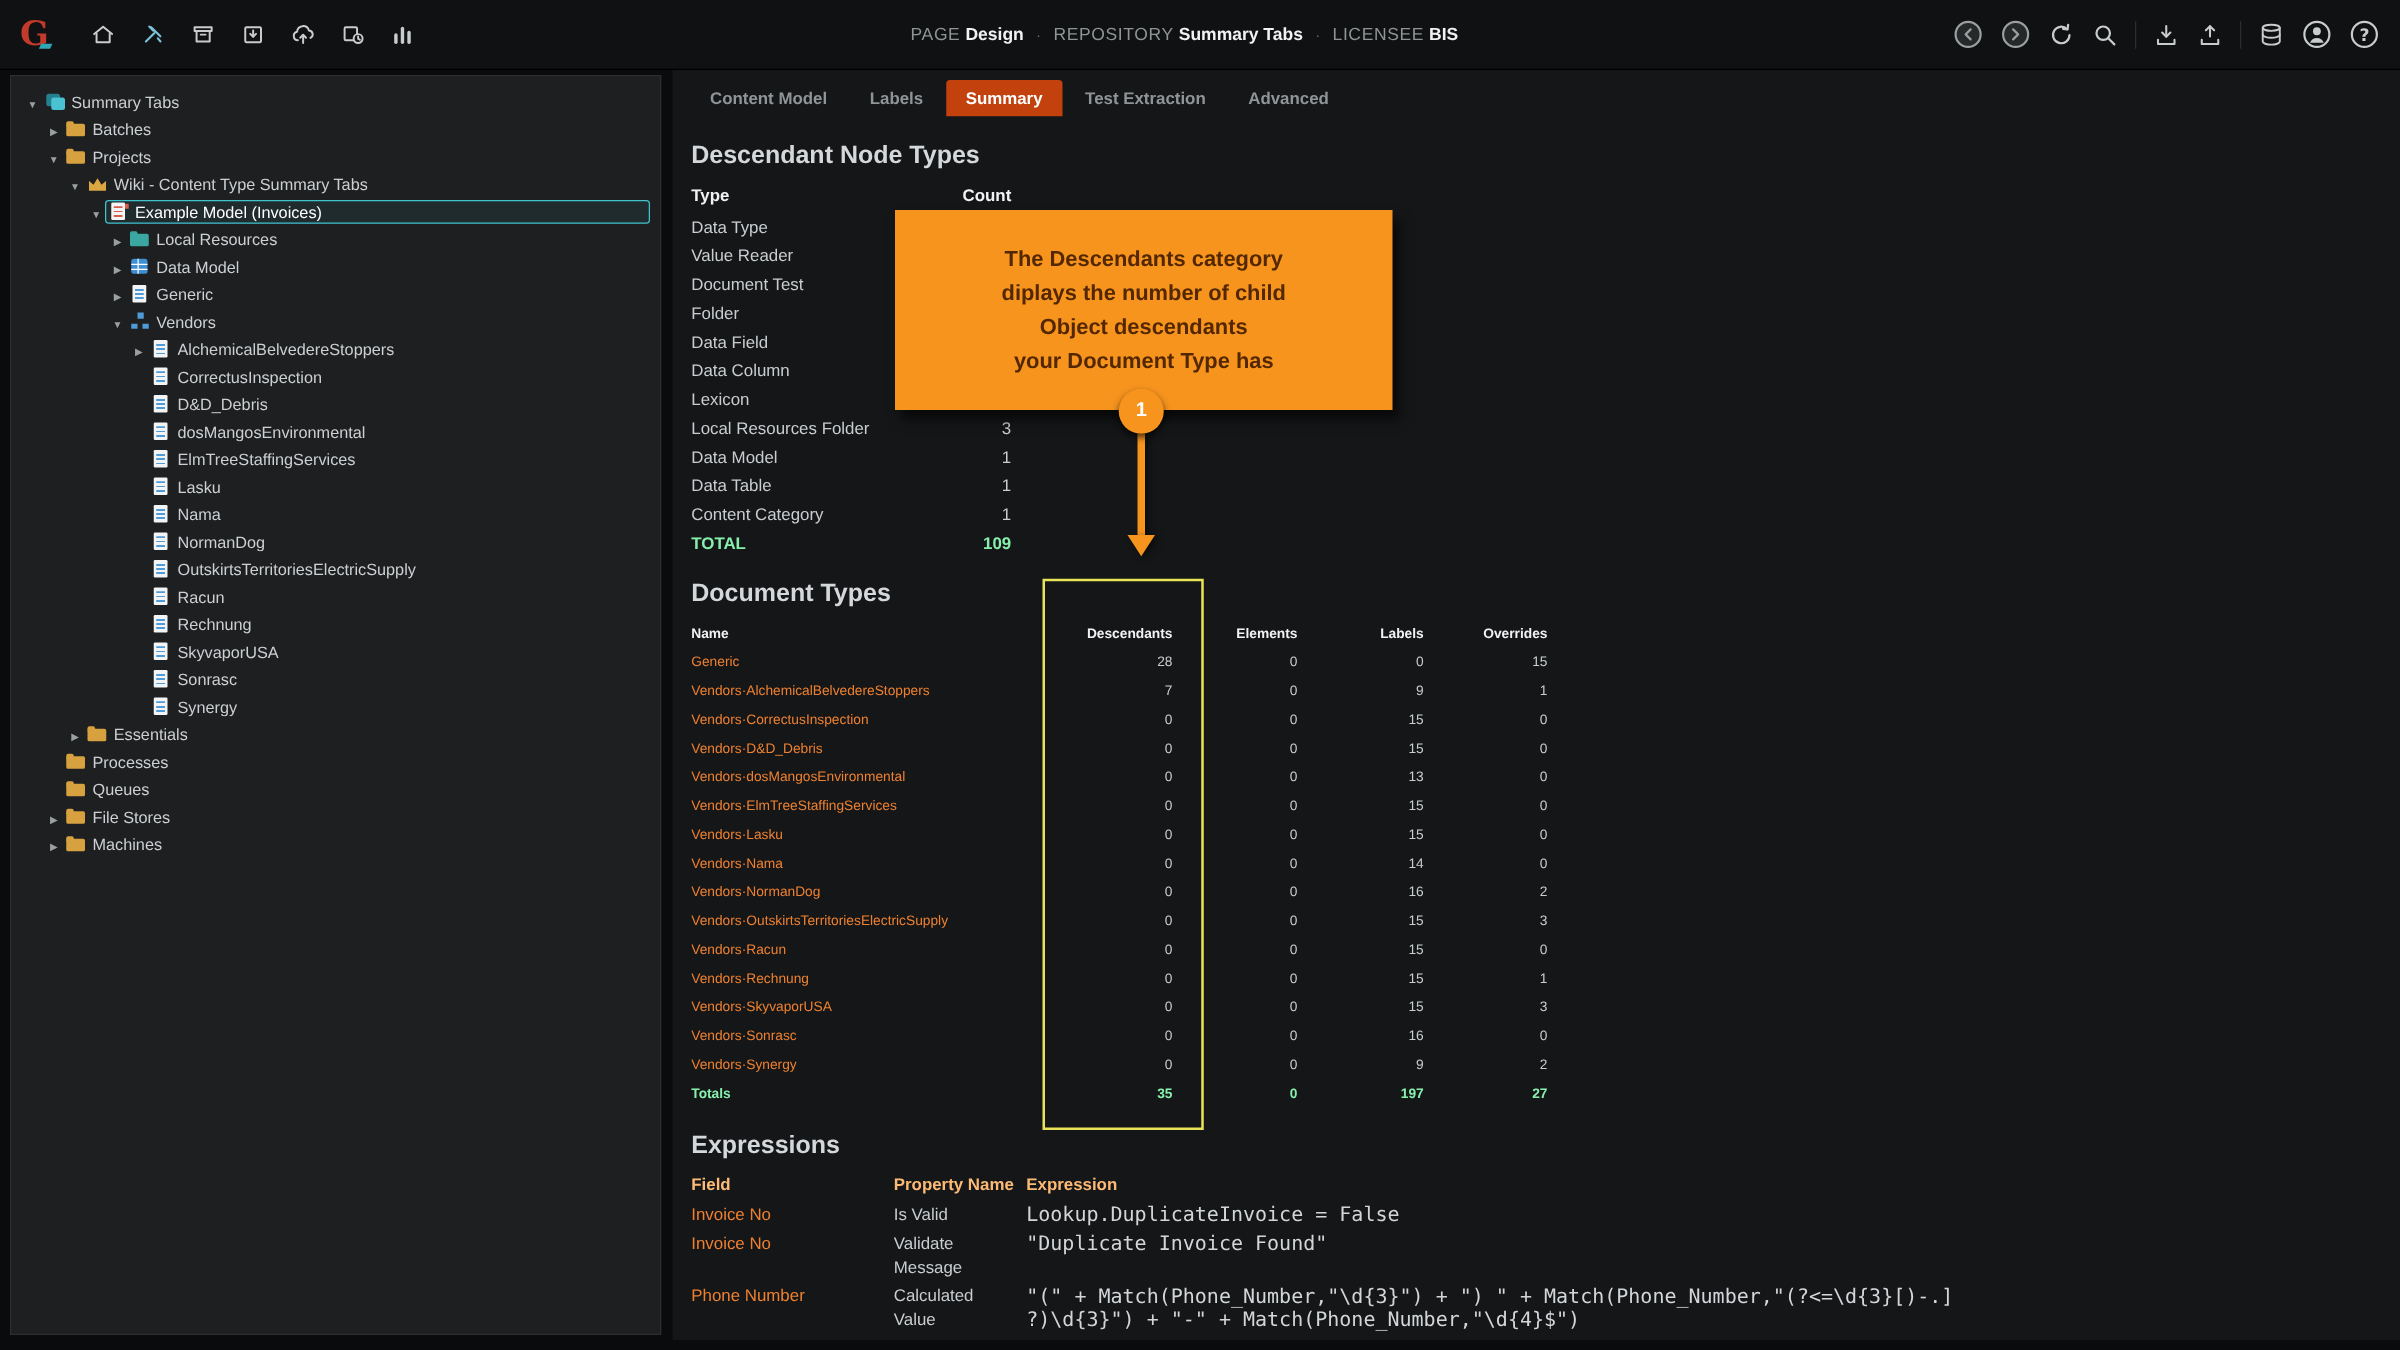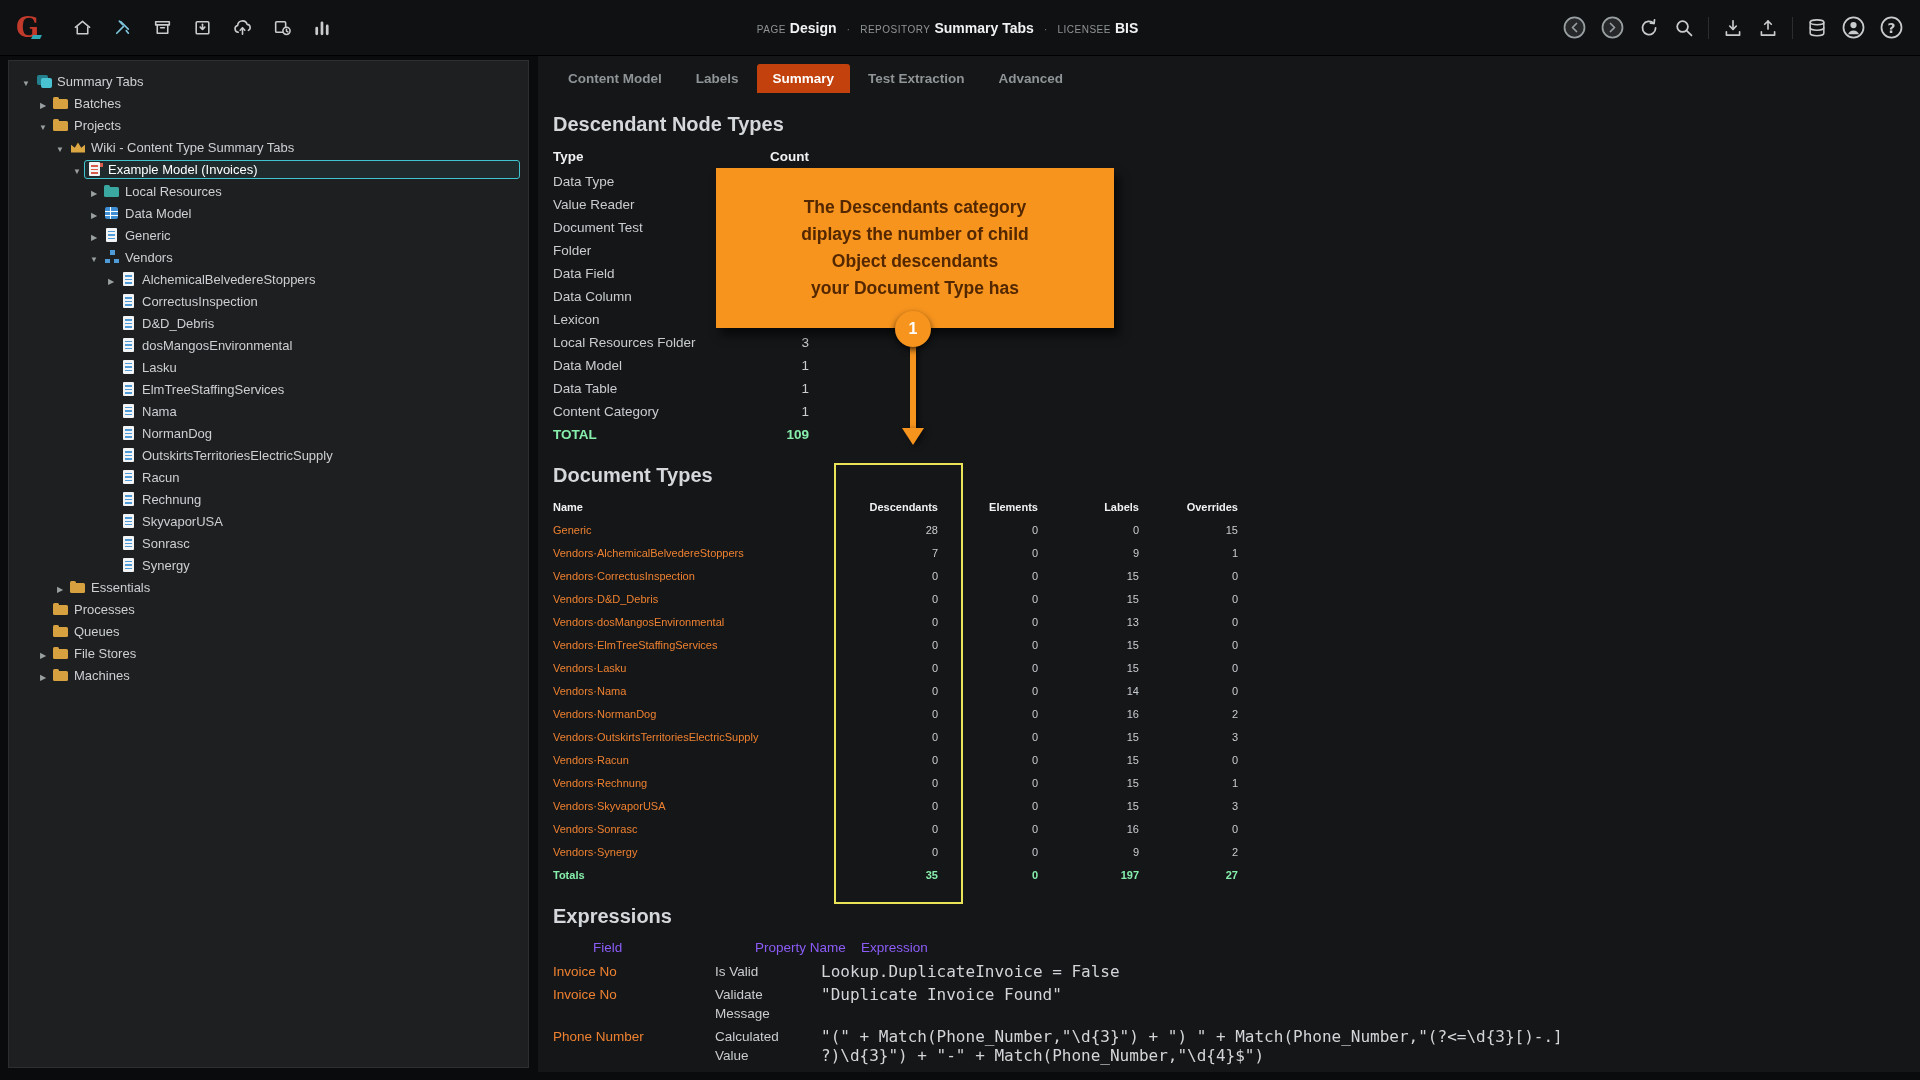--- a/index.html
+++ b/index.html
@@ -12,21 +12,21 @@
             border-bottom:1px solid #000; display:flex; align-items:center; padding:0 16px; }
   .tb-left { display:flex; align-items:center; gap:19px; }
   .logo { font-family:"DejaVu Serif",serif; font-weight:bold; font-size:27px; color:#c23a2b;
           position:relative; margin-right:14px; line-height:1; }
   .logo::after { content:""; position:absolute; right:-2px; bottom:2px; width:9px; height:4px;
                  background:#2fa8b5; transform:skewX(-25deg); }
   .tbicon { display:flex; align-items:center; justify-content:center; cursor:pointer; }
   .tbicon svg { display:block; }
   .tb-spacer { flex:1; }
   .tb-center { display:flex; align-items:baseline; gap:10px; white-space:nowrap; }
-  .crumb-label { font-size:10px; color:#8f9496; letter-spacing:.5px; }
+  .crumb-label { font-size:14px; color:#8f9496; letter-spacing:.5px; }
   .crumb-value { font-size:14px; font-weight:bold; color:#f0f2f3; margin-left:4px; }
   .crumb-dot { color:#6f7476; font-size:11px; }
   .tb-right { display:flex; align-items:center; gap:13px; }
   .sep { width:1px; height:22px; background:#2b2d2e; }
 
   
   .sidebar { position:absolute; left:8px; top:60px; width:521px; bottom:12px;
              background:#1e1f21; border:1px solid #2c2e30; padding-top:9px; overflow:hidden; }
   .tree-row { display:flex; align-items:center; height:22px; font-size:13px; color:#ccd0d2;
               padding-left:calc(10px + var(--level,0) * 17px); cursor:default; }
@@ -83,21 +83,21 @@
   .trow-total { font-weight:bold; color:#86efac; }
 
   .t2wrap { position:relative; }
   .t2-head, .t2-row { display:grid; grid-template-columns:285px 100px 100px 101px 99px; font-size:11px; }
   .t2-head { height:24px; line-height:24px; font-weight:bold; color:#f0f2f3; }
   .t2-head span:not(:first-child) { text-align:right; }
   .t2-row { height:23px; line-height:23px; }
   .lnk { color:#ee8130; text-decoration:none; cursor:pointer; white-space:nowrap; overflow:hidden; }
 
   .t3-head, .t3-row { display:grid; grid-template-columns:162px 106px 800px; font-size:13.5px; }
-  .t3-head { height:24px; line-height:24px; font-weight:normal; color:#8b5cf6; white-space:nowrap;margin-left:40px; }
+  .t3-head { height:24px; line-height:24px; font-weight:bold; color:#fdba74; white-space:nowrap; }
   .t3-row { padding:2px 0; line-height:19px; align-items:start; }
   .t3-row .expr { font-family:"DejaVu Sans Mono","Liberation Mono",monospace; font-size:16px;
                   color:#d3d6d8; word-spacing:0; }
   .t3-row .prop { color:#c9cdcf; padding-right:8px; }
 
   
   .callout { position:absolute; left:178px; top:112px; width:398px; height:160px; background:#f7941e;
              z-index:30; box-shadow:5px 7px 9px rgba(0,0,0,.65); display:flex; flex-direction:column;
              justify-content:center; text-align:center; gap:2px; }
   .callout div { font-size:17.5px; font-weight:bold; color:#532700; line-height:25px; }
@@ -345,29 +345,29 @@
         <span class="node-box">
           <span class="node-icon ic-doc"></span>
           <span class="node-label">dosMangosEnvironmental</span>
         </span>
       </div>
 
       <div class="tree-row" style="--level: 5;">
         <span class="twisty tw-none"></span>
         <span class="node-box">
           <span class="node-icon ic-doc"></span>
+          <span class="node-label">ElmTreeStaffingServices</span>
+        </span>
+      </div>
+
+      <div class="tree-row" style="--level: 5;">
+        <span class="twisty tw-none"></span>
+        <span class="node-box">
+          <span class="node-icon ic-doc"></span>
           <span class="node-label">Lasku</span>
-        </span>
-      </div>
-
-      <div class="tree-row" style="--level: 5;">
-        <span class="twisty tw-none"></span>
-        <span class="node-box">
-          <span class="node-icon ic-doc"></span>
-          <span class="node-label">ElmTreeStaffingServices</span>
         </span>
       </div>
 
       <div class="tree-row" style="--level: 5;">
         <span class="twisty tw-none"></span>
         <span class="node-box">
           <span class="node-icon ic-doc"></span>
           <span class="node-label">Nama</span>
         </span>
       </div>

